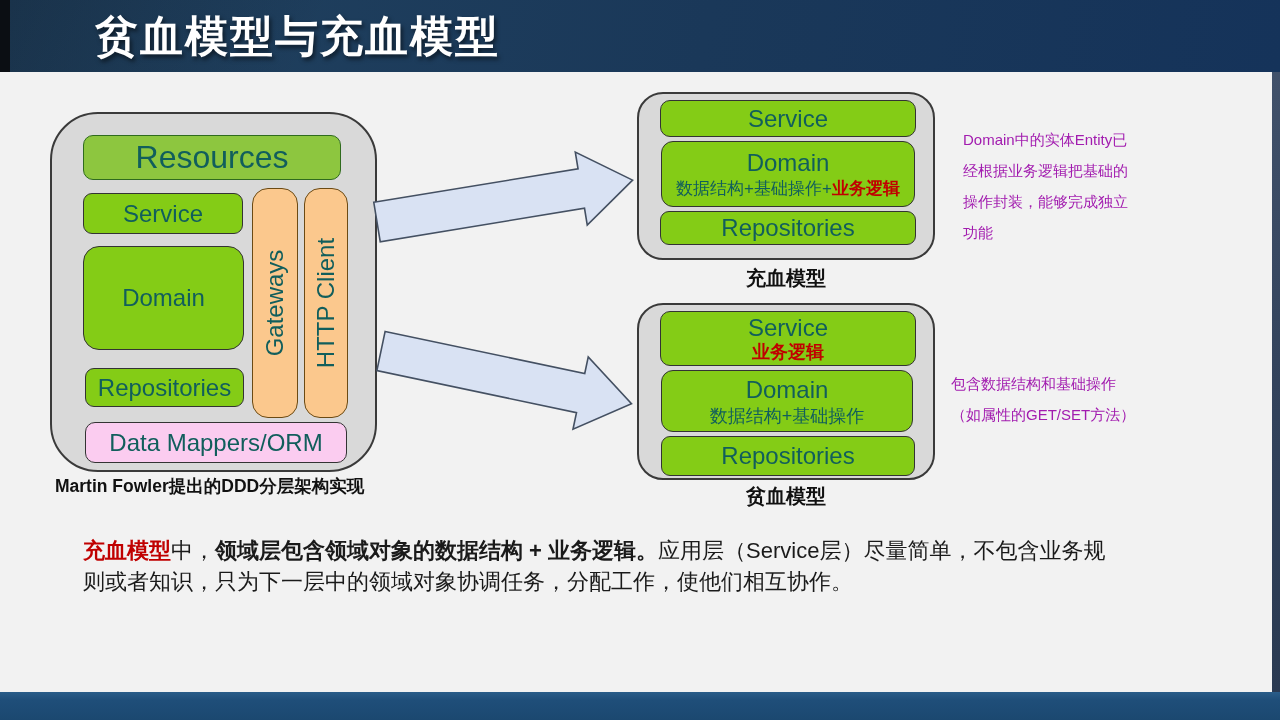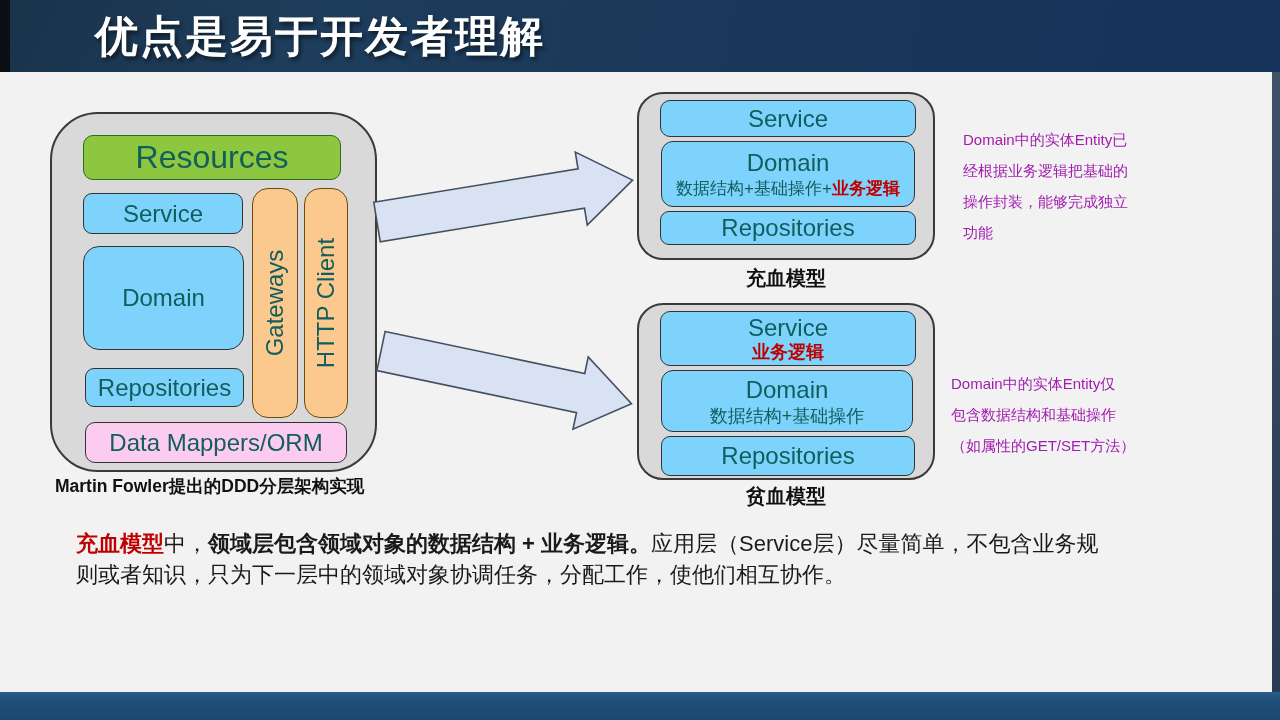--- a/index.html
+++ b/index.html
@@ -37,21 +37,21 @@
   }
   .right-edge-strip{
     position:absolute;right:0;top:72px;width:8px;height:620px;
     background:linear-gradient(180deg,#41516a 0%,#33435c 50%,#2a3a52 100%);
   }
 
   
   .dbox{
     position:absolute;box-sizing:border-box;
     display:flex;align-items:center;justify-content:center;flex-direction:column;
-    border:1.5px solid #333;background:#7dd3fc;
+    border:1.5px solid #333;background:#84cc16;
     color:#115e5c;text-align:center;
   }
   .lbl{color:#115e5c;}
   .sub{color:#115e5c;text-align:right;}
   .red{color:#c00000;font-weight:bold;}
 
   
   .ld{
     position:absolute;left:50px;top:112px;width:327px;height:360px;
     background:#d9d9d9;border:2px solid #3a3a3a;border-radius:48px;
@@ -108,35 +108,35 @@
 
   
   .note{
     position:absolute;color:#a21caf;font-size:15px;line-height:31px;
   }
   .note1{left:963px;top:124px;width:300px;}
   .note2{left:951px;top:368px;width:310px;}
 
   
   .para{position:absolute;left:75px;width:1160px;color:#1a1a1a;
-    font-size:22px;line-height:31px;margin:1px;}
+    font-size:22px;line-height:31px;margin:8px;}
   .para .bold{font-weight:bold;}
   .para .red-term{color:#c00000;font-weight:bold;}
   .p1{top:527px;}
   .p2{top:611px;}
 </style>
 </head>
 <body>
 
 <div class="stage">
 
   <header class="titlebar">
     <div class="diag"></div>
     <div class="left-edge-strip"></div>
-    <h1 class="slide-title">优点是易于开发者理解</h1>
+    <h1 class="slide-title">贫血模型与充血模型</h1>
   </header>
 
   <div class="ld">
     <div class="dbox resources">
       <span class="lbl">Resources</span>
     </div>
     <div class="dbox service">
       <span class="lbl">Service</span>
     </div>
     <div class="dbox domain">
@@ -195,21 +195,20 @@
   </div>
   <div class="rd-caption cap-anemic">贫血模型</div>
 
   <div class="note note1">
     <div>Domain中的实体Entity已</div>
     <div>经根据业务逻辑把基础的</div>
     <div>操作封装，能够完成独立</div>
     <div>功能</div>
   </div>
   <div class="note note2">
-    <div>Domain中的实体Entity仅</div>
     <div>包含数据结构和基础操作</div>
     <div>（如属性的GET/SET方法）</div>
   </div>
 
   <p class="para p1">
     <span><span class="red-term">充血模型</span><span>中，</span><span class="bold">领域层包含领域对象的数据结构 + 业务逻辑。</span><span>应用层（Service层）尽量简单，不包含业务规</span></span><br>
     <span>则或者知识，只为下一层中的领域对象协调任务，分配工作，使他们相互协作。</span>
   </p>
   <p class="para p2">
     <br>

